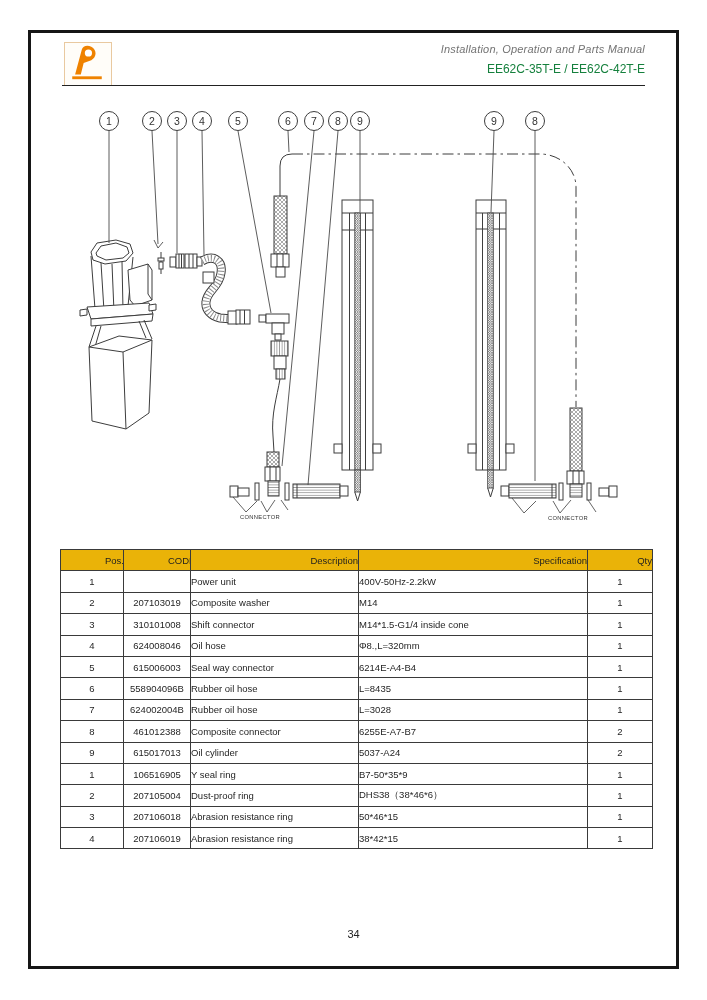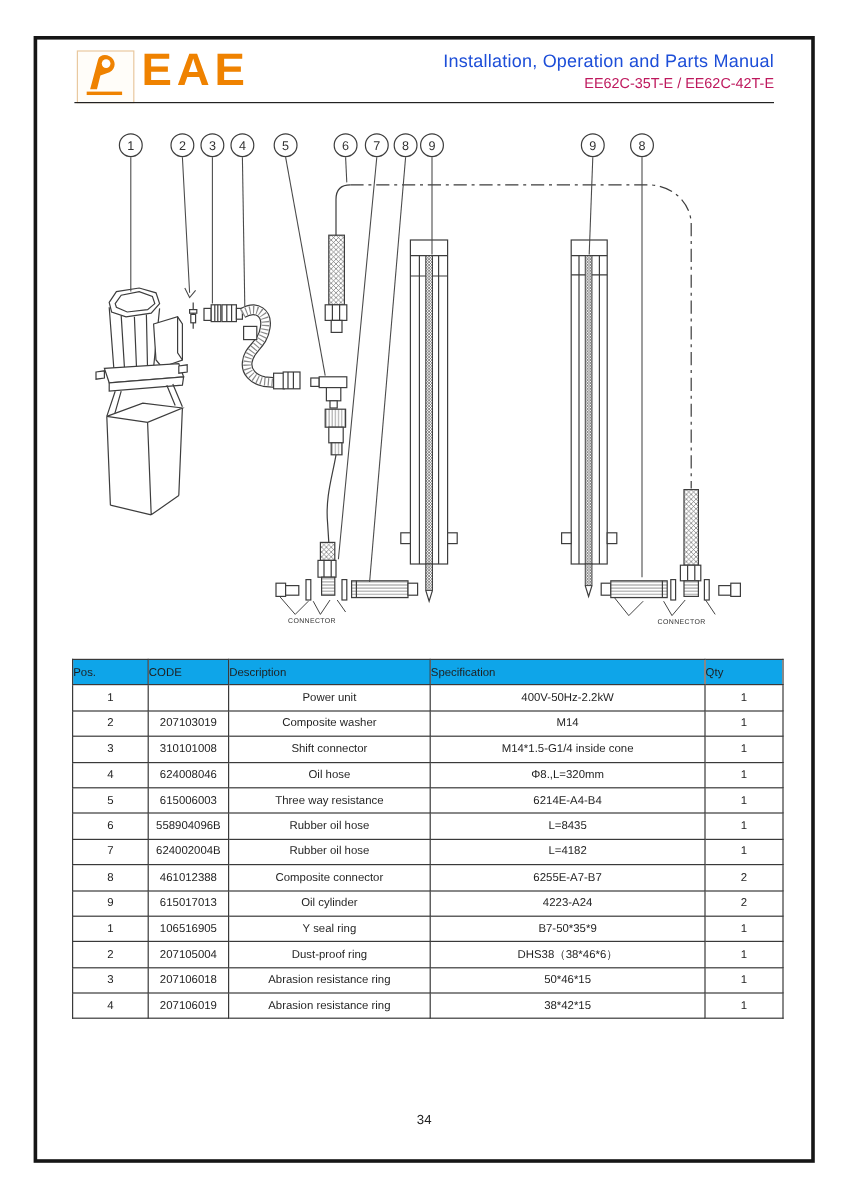--- a/index.html
+++ b/index.html
@@ -4,50 +4,49 @@
 <style>
   html,body{margin:0;padding:0;background:#fdfdfd;}
   .page{position:relative;width:707px;height:1000px;background:#ffffff;
         font-family:"Liberation Sans",sans-serif;overflow:hidden;}
   .frame{position:absolute;left:28px;top:30px;width:645px;height:933px;
          border:3px solid #161616;}
   .logo-box{position:absolute;left:64px;top:42px;width:46px;height:42px;
             border:1px solid #e6c executives;border:1px solid #e9c9a0;background:#fffdf9;}
   .logo-word{position:absolute;left:118px;top:38px;font-size:38px;font-weight:bold;
              letter-spacing:4px;color:#ef8200;}
-  .title{position:absolute;right:62px;top:43px;font-size:15px;color:#1d4ed8;
-         letter-spacing:.2px;}
-  .models{position:absolute;right:62px;top:62px;font-size:12px;color:#be185d;}
+  .title{position:absolute;right:62px;top:43px;font-size:11px;color:#737373;
+         letter-spacing:.2px;font-style:italic;}
+  .models{position:absolute;right:62px;top:62px;font-size:12px;color:#15803d;}
   .rule{position:absolute;left:62px;right:62px;top:85px;border-top:1.6px solid #222;}
   .diagram{position:absolute;left:0;top:0;width:707px;height:1000px;}
   table.parts{position:absolute;left:60px;top:549px;width:592px;
               border-collapse:collapse;table-layout:fixed;
               font-size:9.5px;color:#1f1f1f;}
   table.parts td{border:1px solid #3a3a3a;height:20.4px;padding:0;
                  white-space:nowrap;overflow:hidden;}
-  table.parts tr.hd td{background:#0ea5e9;text-align:left;}
+  table.parts tr.hd td{background:#eab308;text-align:right;padding-left:44px;}
   td.c{text-align:center;}
-  td.l{text-align:center;padding-left:6px;}
+  td.l{text-align:left;padding-left:6px;}
   .pageno{position:absolute;left:0;width:707px;top:928px;text-align:center;
           font-size:11px;color:#222;}
 </style>
 </head>
 <body>
 
 <div class="page">
   <div class="frame"></div>
 
   <div class="logo-box">
     <svg width="44" height="40" viewBox="0 0 45 42">
       <path d="M10,33 L17,7 C18,3 23,2 27,4 C33,7 33,15 27,18 L19,21 L16,33 Z" fill="#ef8200"></path>
       <circle cx="24" cy="10.5" r="3.8" fill="#ffffff"></circle>
       <rect x="7" y="35" width="31" height="3" fill="#ef8200"></rect>
     </svg>
   </div>
-  <div class="logo-word">EAE</div>
   <div class="title">Installation, Operation and Parts Manual</div>
   <div class="models">EE62C-35T-E  /  EE62C-42T-E</div>
   <div class="rule"></div>
 
   <svg class="diagram" viewBox="0 0 707 1000">
     <defs>
       <pattern id="xh" width="4" height="4" patternUnits="userSpaceOnUse">
         <rect width="4" height="4" fill="#fff"></rect>
           <path d="M0,4L4,0M0,0L4,4" stroke="#666" stroke-width="0.55"></path>
       </pattern>
@@ -283,50 +282,50 @@
     <tr>
           <td class="c">4</td>
           <td class="c">624008046</td>
           <td class="l">Oil hose</td>
           <td class="l">Φ8.,L=320mm</td>
           <td class="c">1</td>
         </tr>
     <tr>
           <td class="c">5</td>
           <td class="c">615006003</td>
-          <td class="l">Three way resistance</td>
+          <td class="l">Seal way connector</td>
           <td class="l">6214E-A4-B4</td>
           <td class="c">1</td>
         </tr>
     <tr>
           <td class="c">6</td>
           <td class="c">558904096B</td>
           <td class="l">Rubber oil hose</td>
           <td class="l">L=8435</td>
           <td class="c">1</td>
         </tr>
     <tr>
           <td class="c">7</td>
           <td class="c">624002004B</td>
           <td class="l">Rubber oil hose</td>
-          <td class="l">L=4182</td>
+          <td class="l">L=3028</td>
           <td class="c">1</td>
         </tr>
     <tr>
           <td class="c">8</td>
           <td class="c">461012388</td>
           <td class="l">Composite connector</td>
           <td class="l">6255E-A7-B7</td>
           <td class="c">2</td>
         </tr>
     <tr>
           <td class="c">9</td>
           <td class="c">615017013</td>
           <td class="l">Oil cylinder</td>
-          <td class="l">4223-A24</td>
+          <td class="l">5037-A24</td>
           <td class="c">2</td>
         </tr>
     <tr>
           <td class="c">1</td>
           <td class="c">106516905</td>
           <td class="l">Y seal ring</td>
           <td class="l">B7-50*35*9</td>
           <td class="c">1</td>
         </tr>
     <tr>

